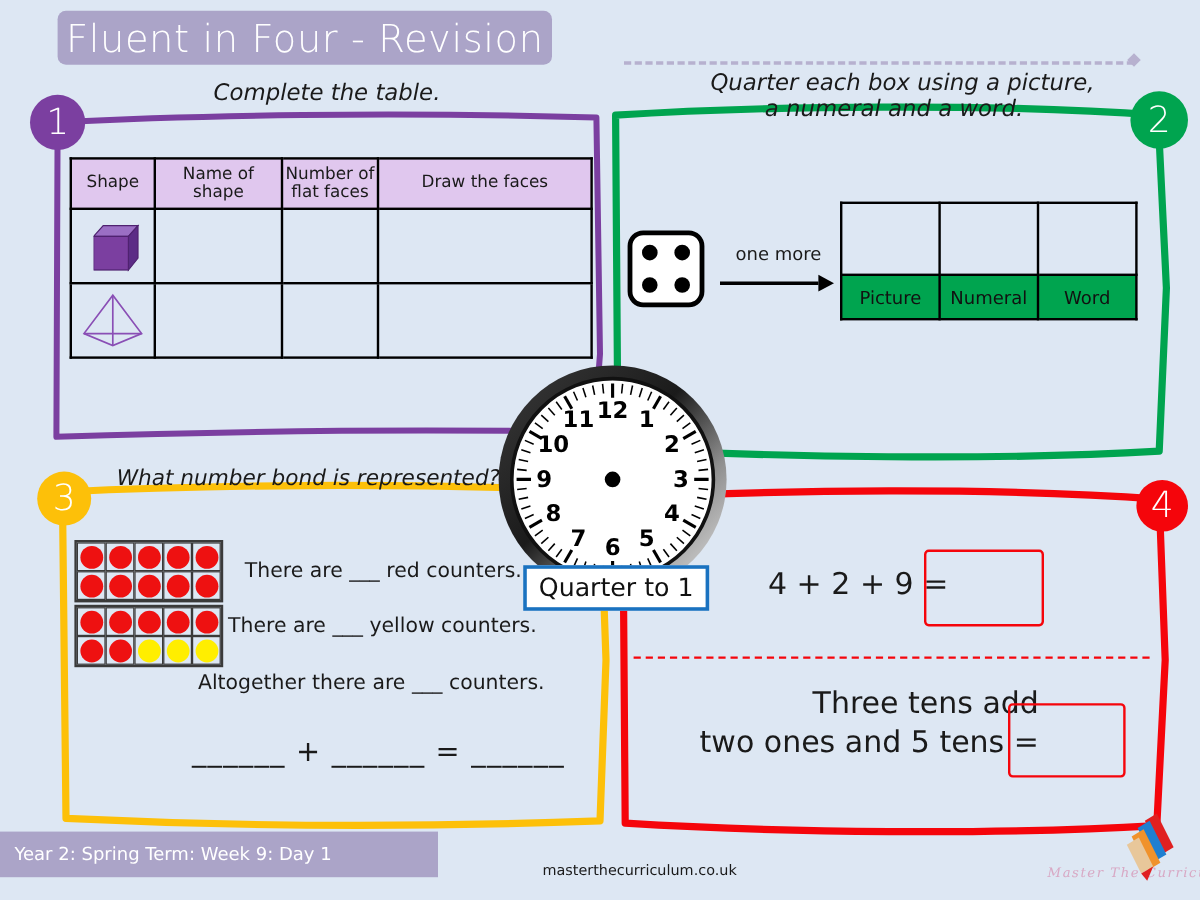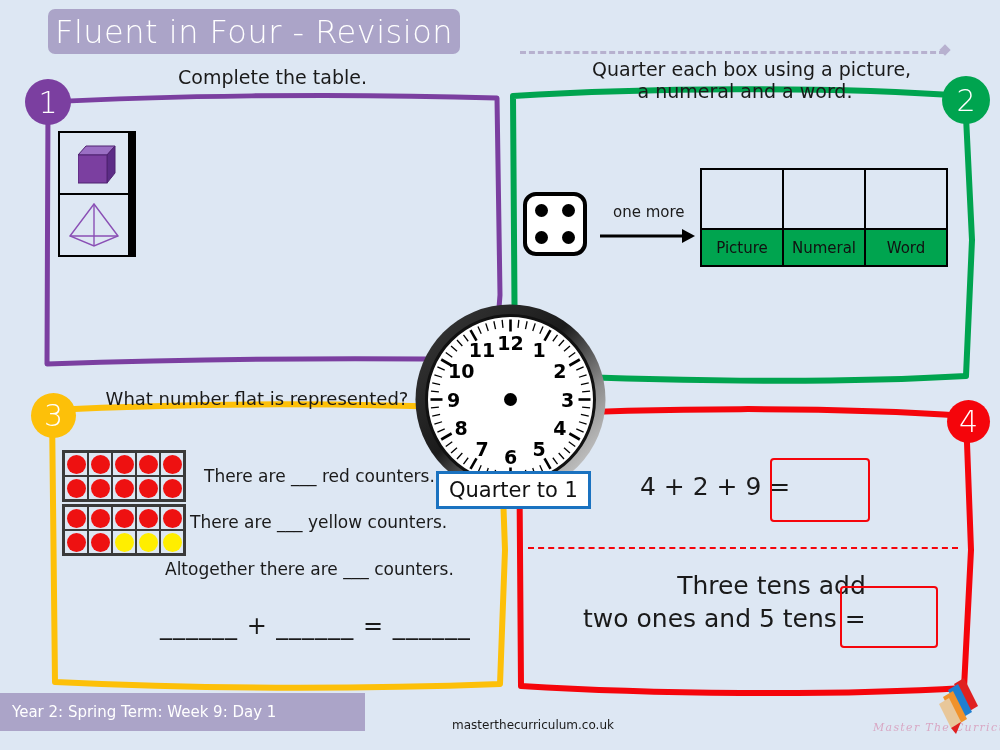--- a/index.html
+++ b/index.html
@@ -56,20 +56,21 @@
 
   
   .prompt {
     position: absolute;
     font-family: "DejaVu Sans", sans-serif;
     font-size: 19px;
     color: #1a1a1a;
     text-align: center;
     line-height: 1.18;
     white-space: nowrap;
+    font-style: italic;
   }
 
   
   .frame-svg {
     position: absolute;
     left: 0; top: 0;
     width: 1000px; height: 750px;
     pointer-events: none;
   }
 
@@ -311,20 +312,26 @@
 
   <div class="badge" id="badge1">1</div>
   <div class="badge" id="badge2">2</div>
   <div class="badge" id="badge3">3</div>
   <div class="badge" id="badge4">4</div>
 
   <div class="prompt" style="left:170px; top:66px; width:205px;">Complete the table.</div>
 
   <table class="shape-table">
     <tbody>
+        <tr>
+      <th class="c-shape">Shape</th>
+      <th class="c-name">Name of shape</th>
+      <th class="c-faces">Number of flat faces</th>
+      <th class="c-draw">Draw the faces</th>
+    </tr>
     <tr>
       <td>
         <div class="cube-wrap">
           <svg class="cube" width="38" height="40" viewBox="0 0 38 40">
             <polygon points="0,10 8,1 37,1 29,10" fill="#9b6fc4" stroke="#4f2270" stroke-width="1"></polygon>
             <polygon points="29,10 37,1 37,28 29,38" fill="#5c2c86" stroke="#4f2270" stroke-width="1"></polygon>
             <rect x="0" y="10" width="29" height="28" fill="#7b3fa0" stroke="#4f2270" stroke-width="1"></rect>
           </svg>
         </div>
       </td>
@@ -375,21 +382,21 @@
       <td></td>
     </tr>
     <tr class="lab">
       <td>Picture</td>
       <td>Numeral</td>
       <td>Word</td>
     </tr>
   </tbody>
     </table>
 
-  <div class="prompt" style="left:97px; top:388px; width:320px; font-size:18px;">What number flat is represented?</div>
+  <div class="prompt" style="left:97px; top:388px; width:320px; font-size:18px;">What number bond is represented?</div>
 
   <div class="tenframe" id="tf1">
       <div class="tf-cell">
         <div class="counter red"></div>
       </div>
       <div class="tf-cell">
         <div class="counter red"></div>
       </div>
       <div class="tf-cell">
         <div class="counter red"></div>

